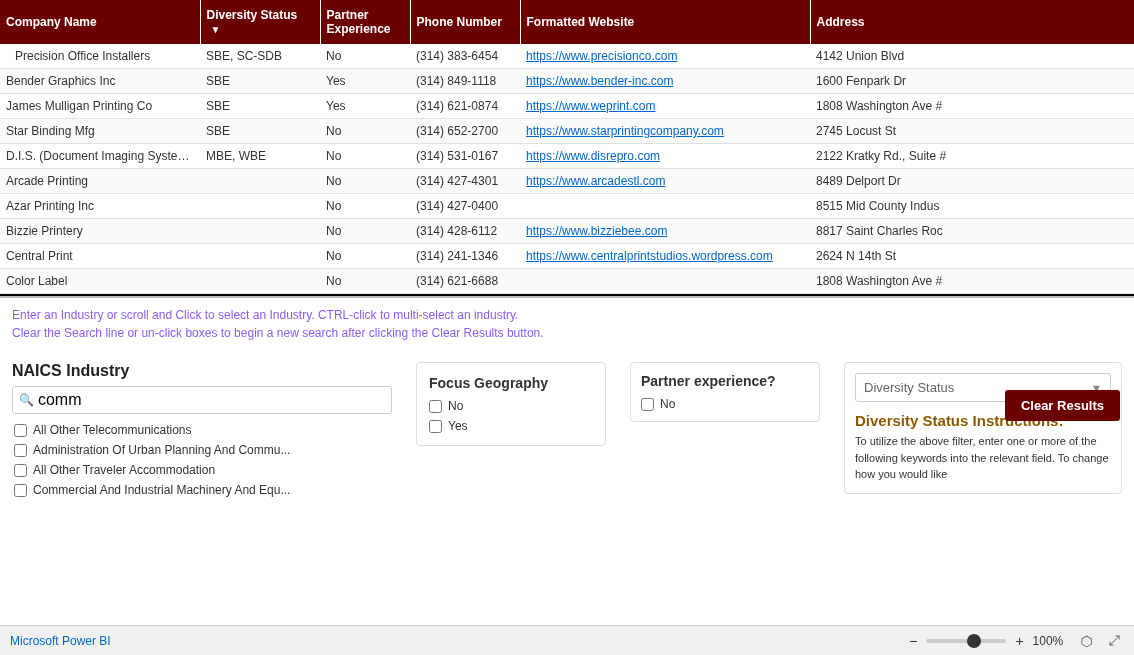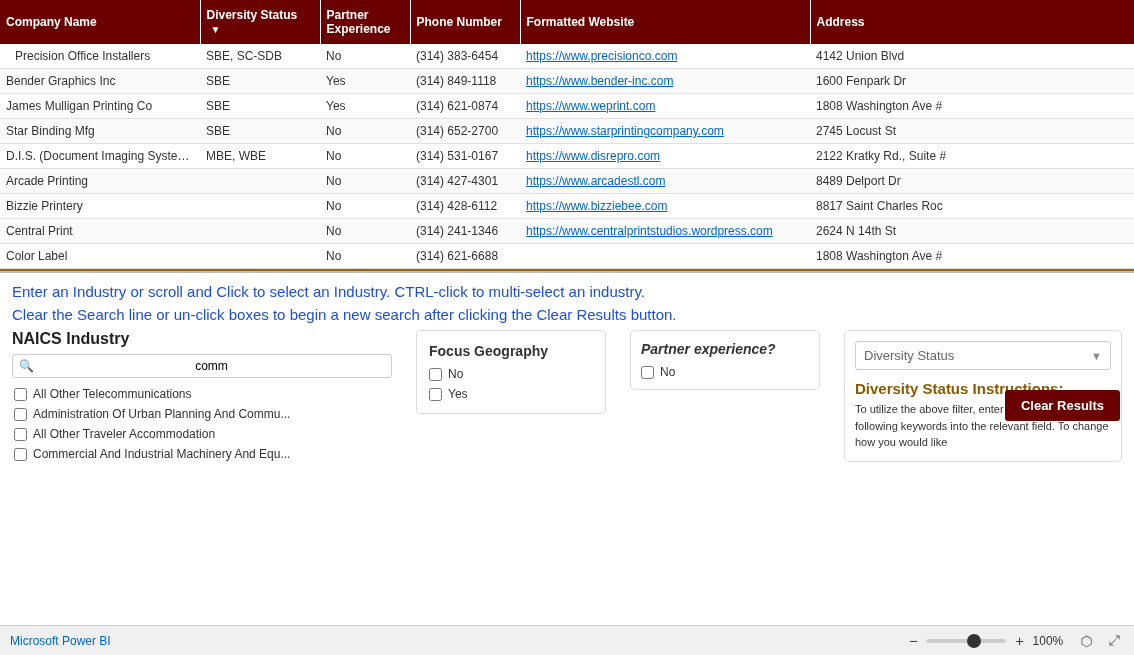--- a/index.html
+++ b/index.html
@@ -1,21 +1,21 @@
 <!DOCTYPE html>
 <html><head>
   <meta charset="utf-8">
   <style>
     * { box-sizing: border-box; margin: 0; padding: 0; }
     body { font-family: 'Segoe UI', Arial, sans-serif; font-size: 12px; background: #f0f0f0; width: 1134px; height: 655px; overflow: hidden; }
 
     .main-container { width: 1134px; height: 655px; display: flex; flex-direction: column; background: #fff; }
 
     
-    .table-section { flex: 0 0 auto; overflow: hidden; border-bottom: 2px solid #a16207; }
+    .table-section { flex: 0 0 auto; overflow: hidden; border-bottom: 2px solid #000000; }
 
     table { width: 100%; border-collapse: collapse; }
 
     thead tr { background: #6b0000; color: #fff; }
     thead th {
       padding: 8px 6px;
       text-align: left;
       font-weight: 600;
       font-size: 12px;
       border-right: 1px solid rgba(255,255,255,0.2);
@@ -52,24 +52,24 @@
     
     .bottom-section {
       flex: 1;
       background: #fff;
       border-top: 2px solid #bbb;
       padding: 8px 12px;
       overflow: hidden;
     }
 
     .instruction-text {
-      font-size: 15px;
-      color: #1d4ed8;
+      font-size: 12px;
+      color: #8b5cf6;
       line-height: 1.5;
-      margin-bottom: 4px;
+      margin-bottom: 20px;
     }
 
     .filters-row {
       display: flex;
       gap: 24px;
       align-items: flex-start;
     }
 
     
     .naics-panel {
@@ -90,24 +90,23 @@
       border: 1px solid #ccc;
       border-radius: 3px;
       padding: 4px 6px;
       margin-bottom: 6px;
       background: #fff;
     }
     .search-box .search-icon { color: #888; margin-right: 4px; font-size: 12px; }
     .search-box input {
       border: none;
       outline: none;
-      font-size: 12px;
+      font-size: 16px;
       flex: 1;
       background: transparent;
-      text-align: center;
     }
 
     .naics-list { list-style: none; }
     .naics-list li {
       display: flex;
       align-items: center;
       padding: 3px 2px;
       font-size: 12px;
       color: #333;
       cursor: pointer;
@@ -150,21 +149,20 @@
       border-radius: 4px;
       padding: 10px;
       background: #fff;
     }
 
     .partner-exp-panel h3 {
       font-size: 14px;
       font-weight: 600;
       color: #333;
       margin-bottom: 8px;
-      font-style: italic;
     }
 
     
     .diversity-panel {
       flex: 1;
       border: 1px solid #ddd;
       border-radius: 4px;
       padding: 10px;
       background: #fff;
       min-width: 220px;
@@ -354,20 +352,28 @@
             <td class="link-cell"><a href="#">https://www.disrepro.com</a></td>
             <td>2122 Kratky Rd., Suite #</td>
           </tr>
           <tr>
             <td style="color: rgb(51, 51, 51);">Arcade Printing</td>
             <td></td>
             <td>No</td>
             <td>(314) 427-4301</td>
             <td class="link-cell"><a href="#">https://www.arcadestl.com</a></td>
             <td>8489 Delport Dr</td>
+          </tr>
+          <tr>
+            <td style="color: rgb(51, 51, 51);">Azar Printing Inc</td>
+            <td></td>
+            <td>No</td>
+            <td>(314) 427-0400</td>
+            <td></td>
+            <td>8515 Mid County Indus</td>
           </tr>
           <tr>
             <td style="color: rgb(51, 51, 51);">Bizzie Printery</td>
             <td></td>
             <td>No</td>
             <td>(314) 428-6112</td>
             <td class="link-cell"><a href="#">https://www.bizziebee.com</a></td>
             <td>8817 Saint Charles Roc</td>
           </tr>
           <tr>

